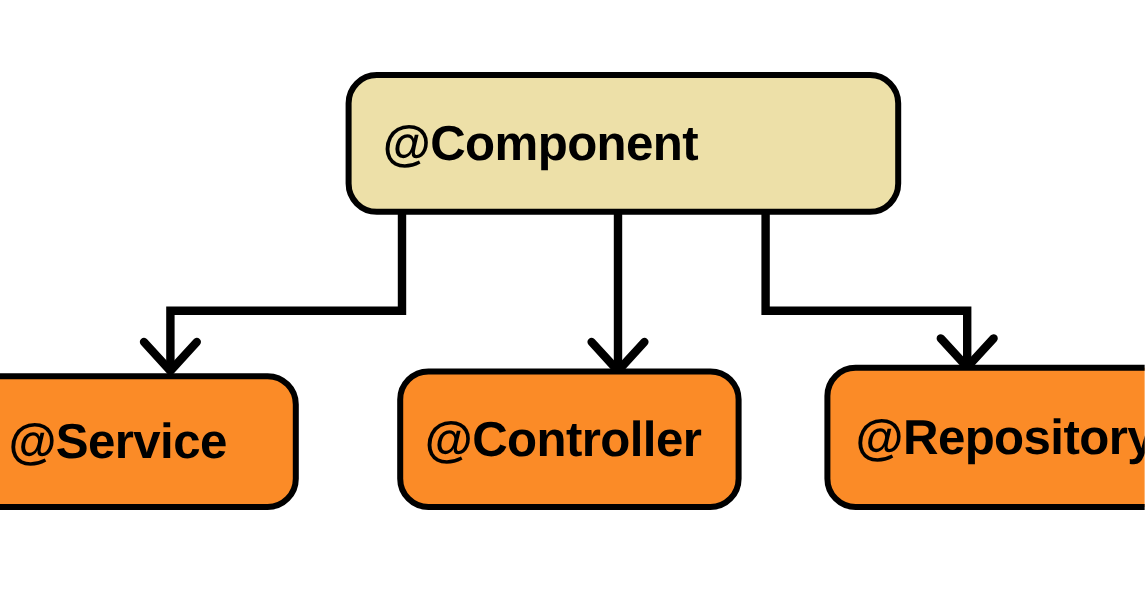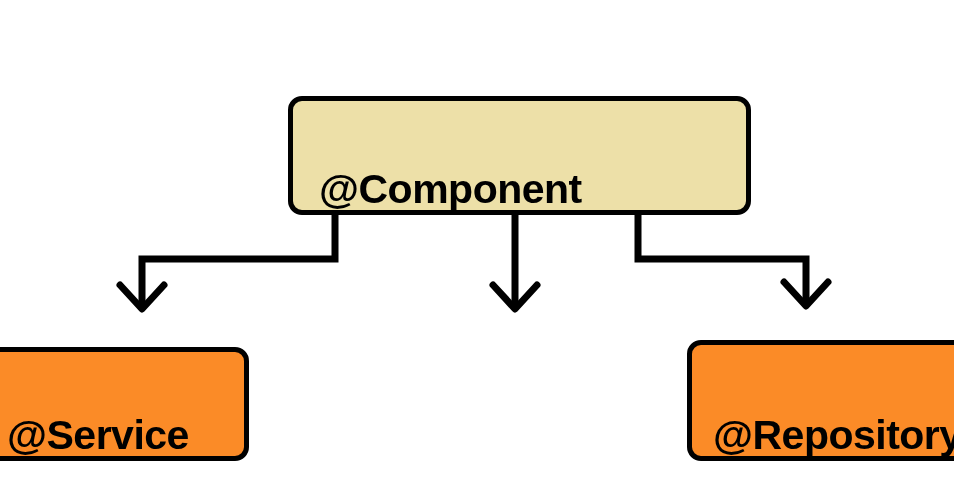--- a/index.html
+++ b/index.html
@@ -23,27 +23,26 @@
     left: 0;
     top: 0;
     width: 954px;
     height: 501px;
     pointer-events: none;
   }
   .node {
     position: absolute;
     box-sizing: border-box;
     border: 5px solid #000000;
-    border-radius: 14px;
+    border-radius: 26px;
     display: flex;
-    align-items: flex-end;
+    align-items: center;
     justify-content: flex-start;
     overflow: hidden;
     z-index: 3;
-    margin-top: 36px;
   }
   .node-label {
     font-family: "Liberation Sans", "DejaVu Sans", sans-serif;
     font-weight: bold;
     font-size: 41px;
     line-height: 1;
     color: #000000;
     white-space: nowrap;
     letter-spacing: -0.5px;
   }
@@ -120,18 +119,21 @@
   </svg>
 
   <div class="node" id="node-component">
     <span class="node-label">@Component</span>
   </div>
 
   <div class="node" id="node-service">
     <span class="node-label">@Service</span>
   </div>
 
+  <div class="node" id="node-controller">
+    <span class="node-label">@Controller</span>
+  </div>
 
   <div class="node" id="node-repository">
     <span class="node-label">@Repository</span>
   </div>
 
 </div>
 
 </body></html>

